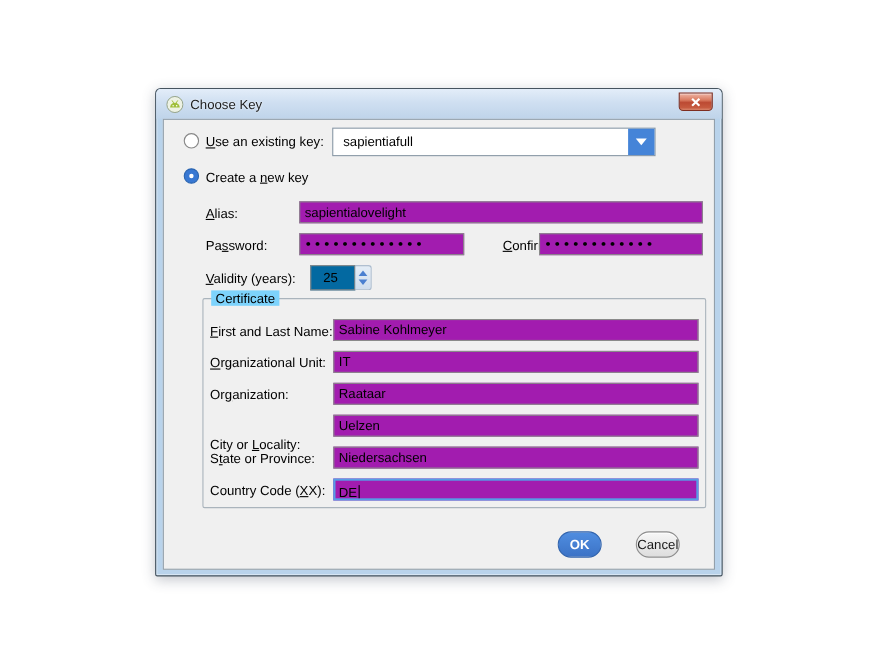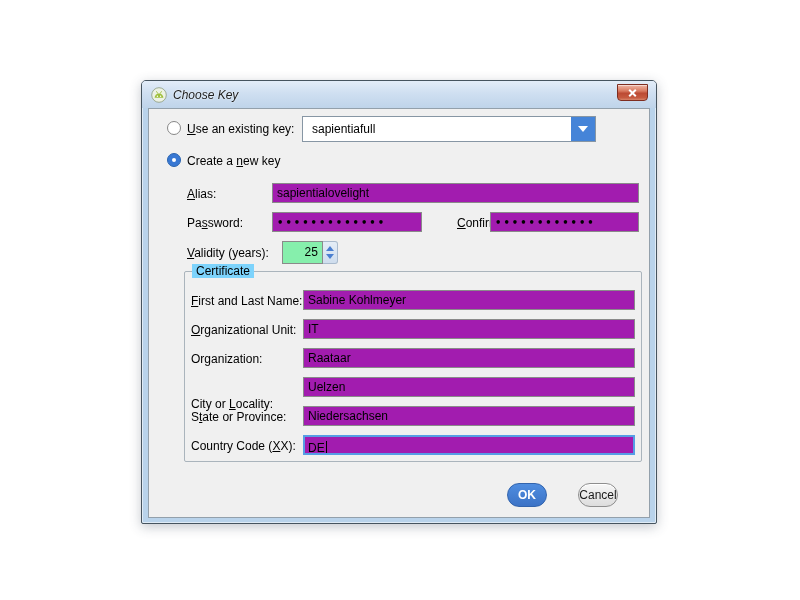--- a/index.html
+++ b/index.html
@@ -11,21 +11,21 @@
     position: absolute; left: 141px; top: 80px; width: 516px; height: 444px;
     background: #b9d3eb;
     border: 1px solid #46545f;
     border-radius: 5px 5px 2px 2px;
     box-shadow: 0 3px 12px rgba(60,70,90,.30), inset 0 0 0 1px rgba(255,255,255,.55);
   }
   .titlebar {
     position: absolute; left: 0; top: 0; right: 0; height: 27px;
     background: linear-gradient(#e3edf9, #cfdff1 45%, #bfd4ea);
     border-radius: 4px 4px 0 0;
-    display: flex; align-items: center; font-style: italic;
+    display: flex; align-items: center;
   }
   .app-icon { position: absolute; left: 9px; top: 6px; width: 16px; height: 16px; }
   .title-text { position: absolute; left: 31px; top: 7px; color: #1c1c1c; text-shadow: 0 0 2px #fff; }
   .close-btn {
     position: absolute; right: 8px; top: 3px; width: 31px; height: 17px;
     background: linear-gradient(#efb6a6, #d97a60 40%, #bc4a33 55%, #c65a3f 85%, #d8856b);
     border: 1px solid #7e2d20; border-radius: 0 0 4px 4px;
     display: flex; align-items: center; justify-content: center;
     box-shadow: inset 0 1px 0 rgba(255,255,255,.5);
     cursor: default;
@@ -55,22 +55,22 @@
 
   .combo { position: absolute; left: 153px; top: 7px; width: 294px; height: 26px;
            background: #fff; border: 1px solid #8796a4; display: flex; align-items: center; }
   .combo-text { padding-left: 9px; flex: 1; }
   .combo-btn { width: 24px; height: 100%; background: #4584d8; display: flex;
                align-items: center; justify-content: center; }
   .tri-down { width: 0; height: 0; border-left: 5px solid transparent;
               border-right: 5px solid transparent; border-top: 6px solid #fff; }
 
   .spinner { position: absolute; left: 133px; top: 132px; width: 56px; height: 23px; display: flex; }
-  .spin-val { width: 48px; height: 100%; background: #86efac; border: 1px solid #8a8a8a;
-              text-align: right; padding: 3px 4px 0 0; }
+  .spin-val { width: 48px; height: 100%; background: #0369a1; border: 1px solid #8a8a8a;
+              text-align: center; padding: 3px 4px 0 0; }
   .spin-btns { width: 18px; height: 100%; background: linear-gradient(#e4edf7,#cfdded);
                border: 1px solid #a9bacd; border-left: none; border-radius: 0 3px 3px 0;
                display: flex; flex-direction: column; align-items: center; justify-content: center; gap: 3px; }
   .tri-up-s { width: 0; height: 0; border-left: 4px solid transparent;
               border-right: 4px solid transparent; border-bottom: 5px solid #4a7fd0; }
   .tri-down-s { width: 0; height: 0; border-left: 4px solid transparent;
                 border-right: 4px solid transparent; border-top: 5px solid #4a7fd0; }
 
   .group { position: absolute; left: 35px; top: 162px; width: 458px; height: 191px;
            border: 1px solid #aab4bc; border-radius: 2px; }

